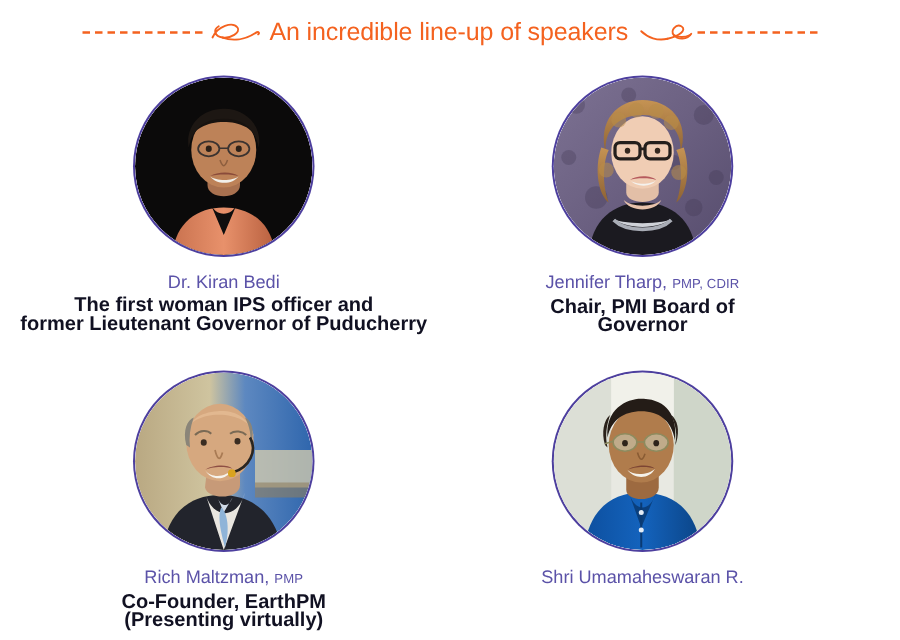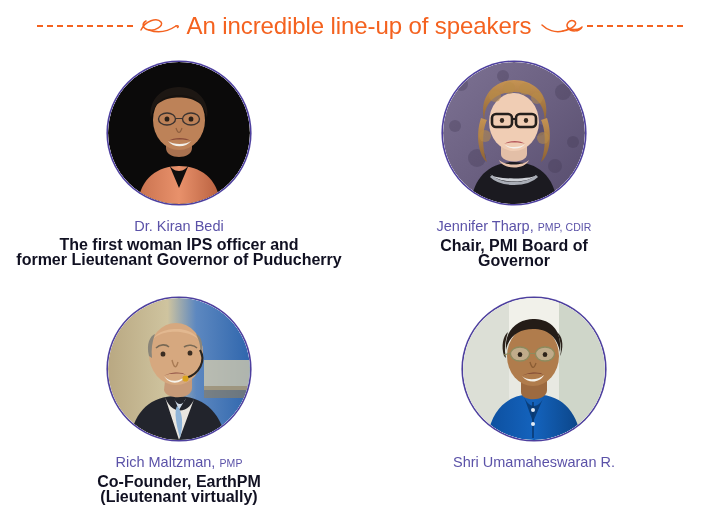--- a/index.html
+++ b/index.html
@@ -47,21 +47,21 @@
     flex: 0 0 auto;
     width: 46px;
     height: 30px;
     display: block;
   }
   .flourish svg { display: block; }
 
   .header-title {
     flex: 0 0 auto;
     color: #f4621f;
-    font-size: 24px;
+    font-size: 20px;
     font-weight: 400;
     letter-spacing: -0.1px;
     white-space: nowrap;
     padding: 0 8px 0 6px;
   }
 
   
   .grid {
     position: absolute;
     left: 0;
@@ -70,21 +70,21 @@
     height: 460px;
   }
   .card {
     position: absolute;
     width: 336px;
     text-align: center;
   }
   .card-r1c1 { left: 11px;  top: 0px; }
   .card-r1c2 { left: 346px; top: 0px; }
   .card-r2c1 { left: 11px;  top: 236px; }
-  .card-r2c2 { left: 366px; top: 236px; text-align: center; }
+  .card-r2c2 { left: 346px; top: 236px; text-align: center; }
 
   .avatar {
     width: 142px;
     height: 142px;
     border-radius: 50%;
     margin: 10px auto 0 auto;
     position: relative;
     overflow: hidden;
     box-shadow: 0 0 0 1.6px #4d3f9e;
   }
@@ -298,21 +298,21 @@
             <path d="M56 78 C61 74, 74 73, 78 77 C73 75, 61 75, 56 78 Z" fill="#8e4f44"></path>
             <path d="M92 52 C98 62, 92 76, 78 80" stroke="#2a2520" stroke-width="2.1" fill="none"></path>
             <circle cx="77.5" cy="80.5" r="3.1" fill="#d9a31f"></circle>
           </g>
         </svg>
       </div>
     </div>
     <div class="name"><span>Rich Maltzman,</span> <span class="creds">PMP</span></div>
     <div class="desc">
       <div>Co-Founder, EarthPM</div>
-      <div>(Lieutenant virtually)</div>
+      <div>(Presenting virtually)</div>
     </div>
   </div>
 
   <div class="card card-r2c2">
     <div class="avatar">
       <div class="photo">
         <svg viewBox="0 0 142 142" xmlns="http://www.w3.org/2000/svg">
           <defs>
             <clipPath id="c4">
                 <circle cx="71" cy="71" r="71"></circle>

